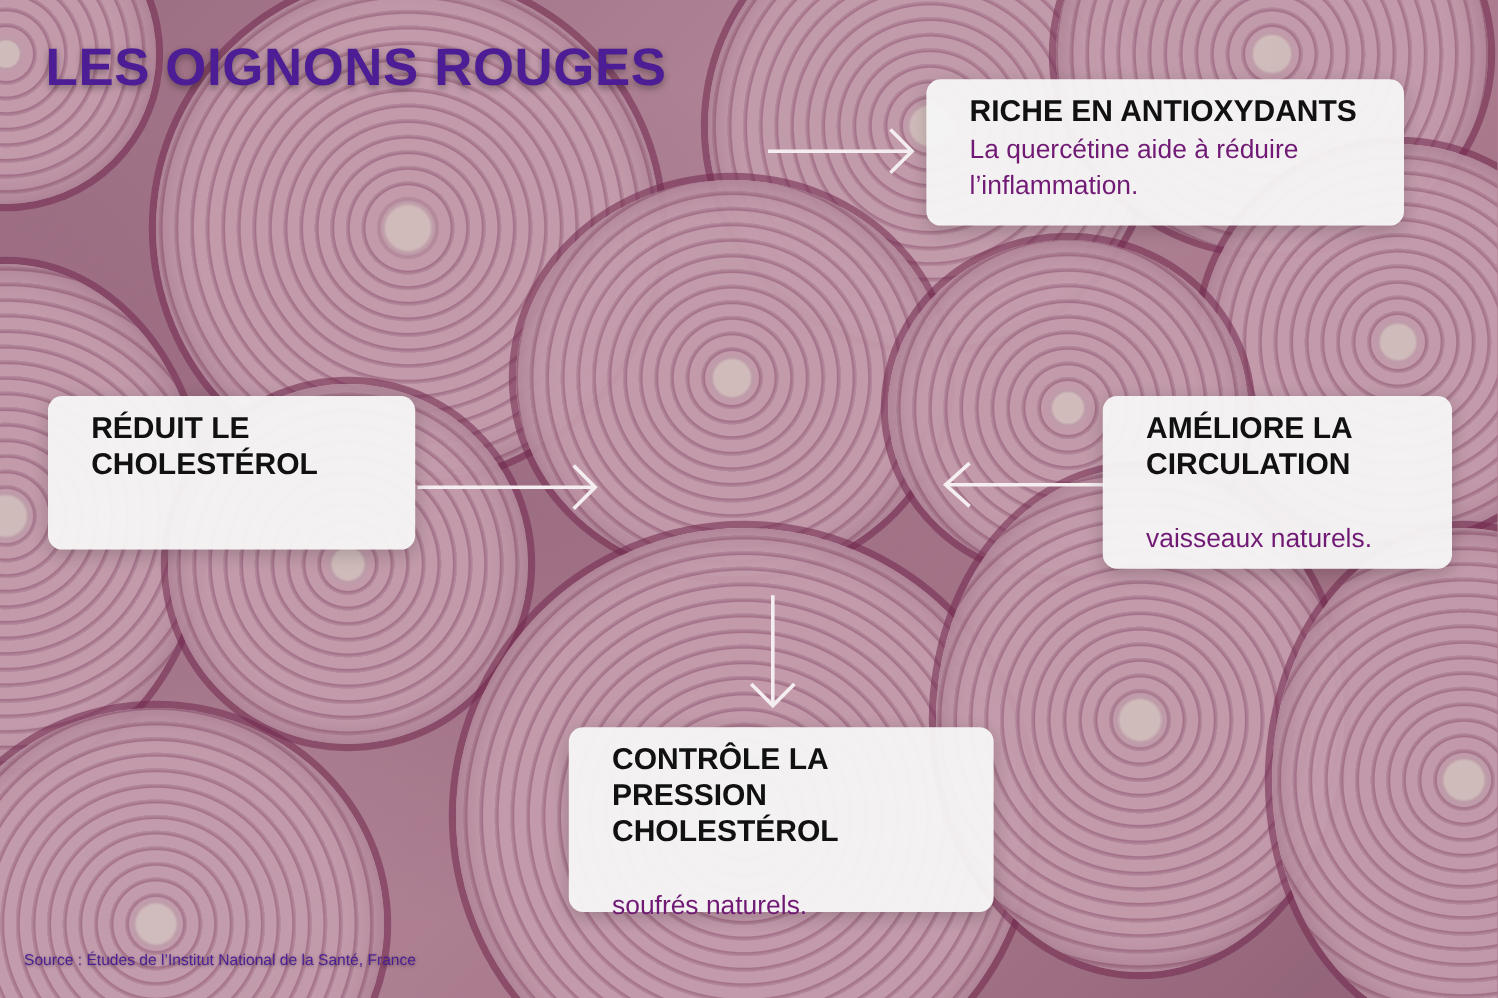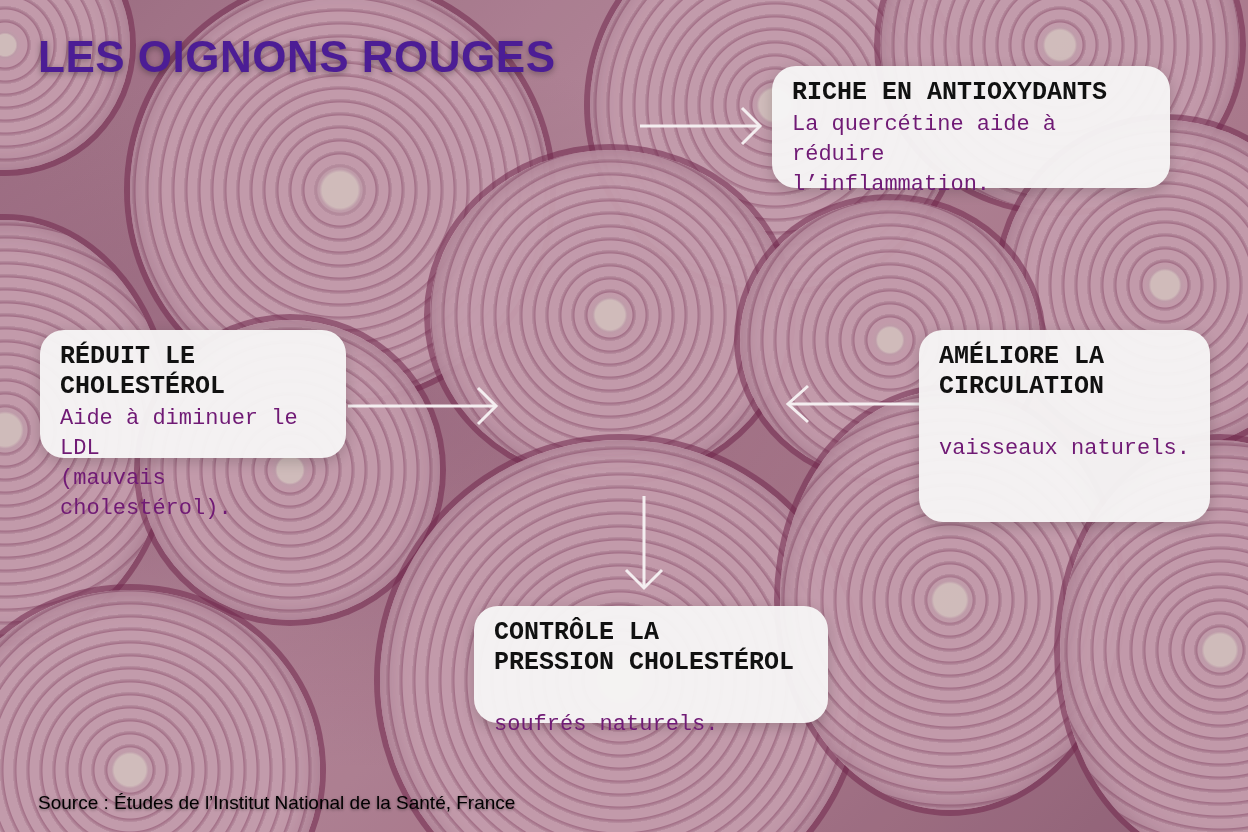--- a/index.html
+++ b/index.html
@@ -23,34 +23,33 @@
     opacity: 0.95;
   }
   .overlay { position: absolute; inset: 0; background: rgba(90,50,70,0.18); }
   .title {
     position: absolute; left: 38px; top: 30px; margin: 0;
     color: #4c1d95; font-weight: 700; font-size: 44px; line-height: 54px;
     letter-spacing: 0.5px; text-shadow: 0 2px 6px rgba(0,0,0,0.35);
   }
   .card {
     position: absolute; background: rgba(246,245,245,0.96);
-    border-radius: 24px; padding: 12px 20px 12px 20px; box-sizing: border-box;
+    border-radius: 12px; padding: 12px 20px 12px 36px; box-sizing: border-box;
     box-shadow: 0 4px 14px rgba(0,0,0,0.18);
-    font-family: Liberation Mono, monospace;
   }
   .card h2 {
     margin: 0; font-size: 25px; line-height: 30px; font-weight: 700; color: #111;
   }
   .card p {
     margin: 2px 0 0 0; font-size: 22px; line-height: 30px; color: #701a75;
   }
   .arrow { position: absolute; }
   .source {
-    position: absolute; left: 38px; top: 792px;
-    color: #000000; font-size: 19px; text-shadow: 0 1px 3px rgba(0,0,0,0.4);
+    position: absolute; left: 20px; top: 792px;
+    color: #4c1d95; font-size: 13px; text-shadow: 0 1px 3px rgba(0,0,0,0.4);
   }
 </style>
 </head>
 <body>
 
 <div class="bg">
   <div class="onion" style="left:-120px;top:-80px;width:250px;height:250px;"></div>
   <div class="onion" style="left:130px;top:-20px;width:420px;height:420px;"></div>
   <div class="onion" style="left:590px;top:-80px;width:370px;height:370px;"></div>
   <div class="onion" style="left:880px;top:-120px;width:360px;height:330px;"></div>
@@ -93,38 +92,34 @@
     <span>La quercétine aide à réduire</span><br>
     <span>l’inflammation.</span>
   </p>
 </div>
 
 <div class="card" style="left:40px;top:330px;width:306px;height:128px;">
   <h2>
     <span>RÉDUIT LE</span><br>
     <span>CHOLESTÉROL</span>
   </h2>
-  <p>
-    <span>Aide à diminuer le LDL</span><br>
-    <span>(mauvais cholestérol).</span>
-  </p>
 </div>
 
-<div class="card" style="left:919px;top:330px;width:291px;height:192px;">
+<div class="card" style="left:919px;top:330px;width:291px;height:144px;">
   <h2>
     <span>AMÉLIORE LA</span><br>
     <span>CIRCULATION</span>
   </h2>
   <p>
     <br>
     <span>vaisseaux naturels.</span>
   </p>
 </div>
 
-<div class="card" style="left:474px;top:606px;width:354px;height:117px;">
+<div class="card" style="left:474px;top:606px;width:354px;height:154px;">
   <h2>
     <span>CONTRÔLE LA</span><br>
     <span>PRESSION CHOLESTÉROL</span>
   </h2>
   <p>
     <br>
     <span>soufrés naturels.</span>
   </p>
 </div>
 

